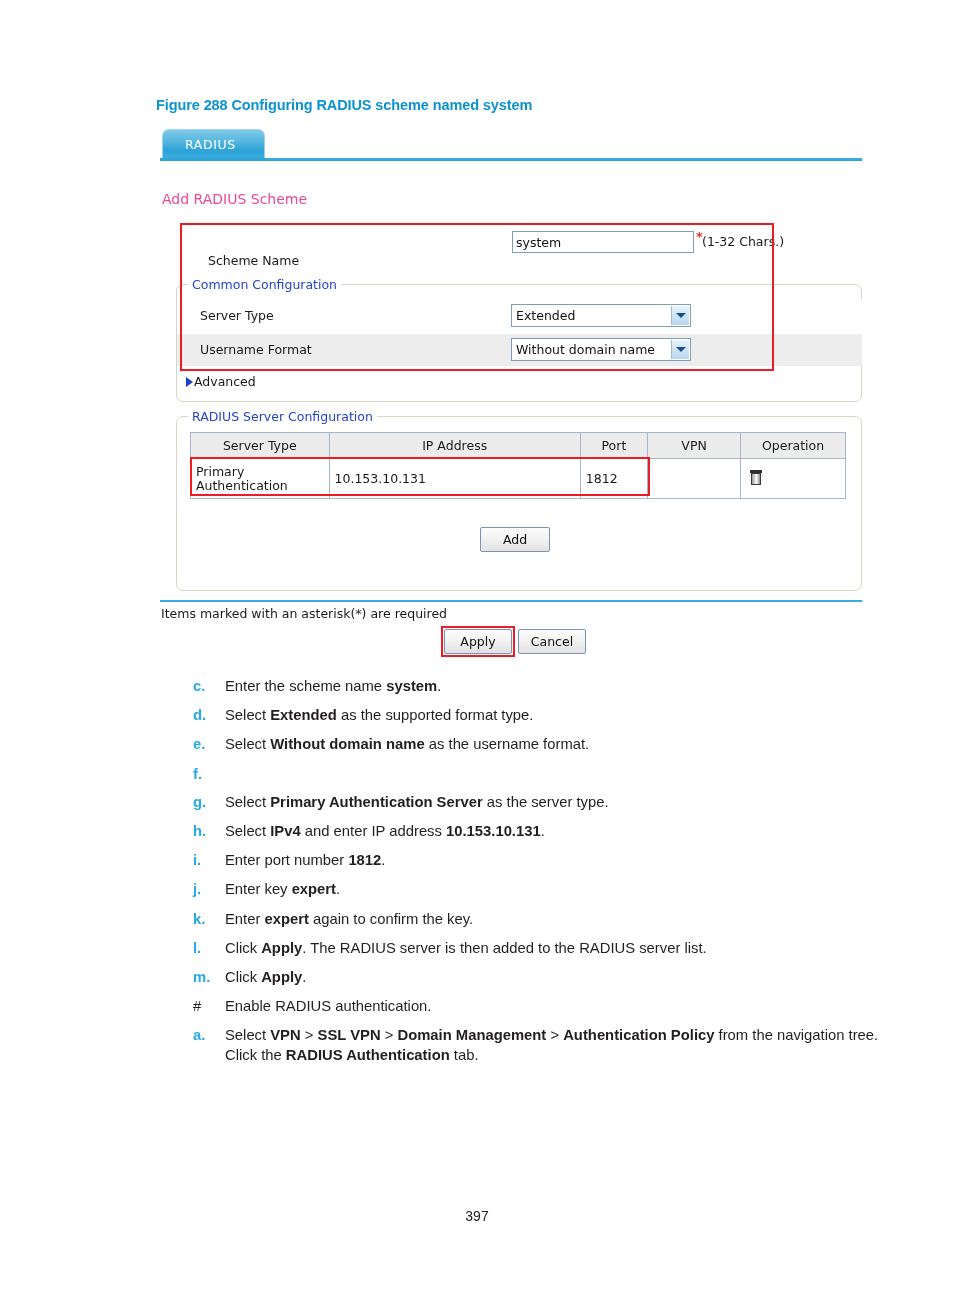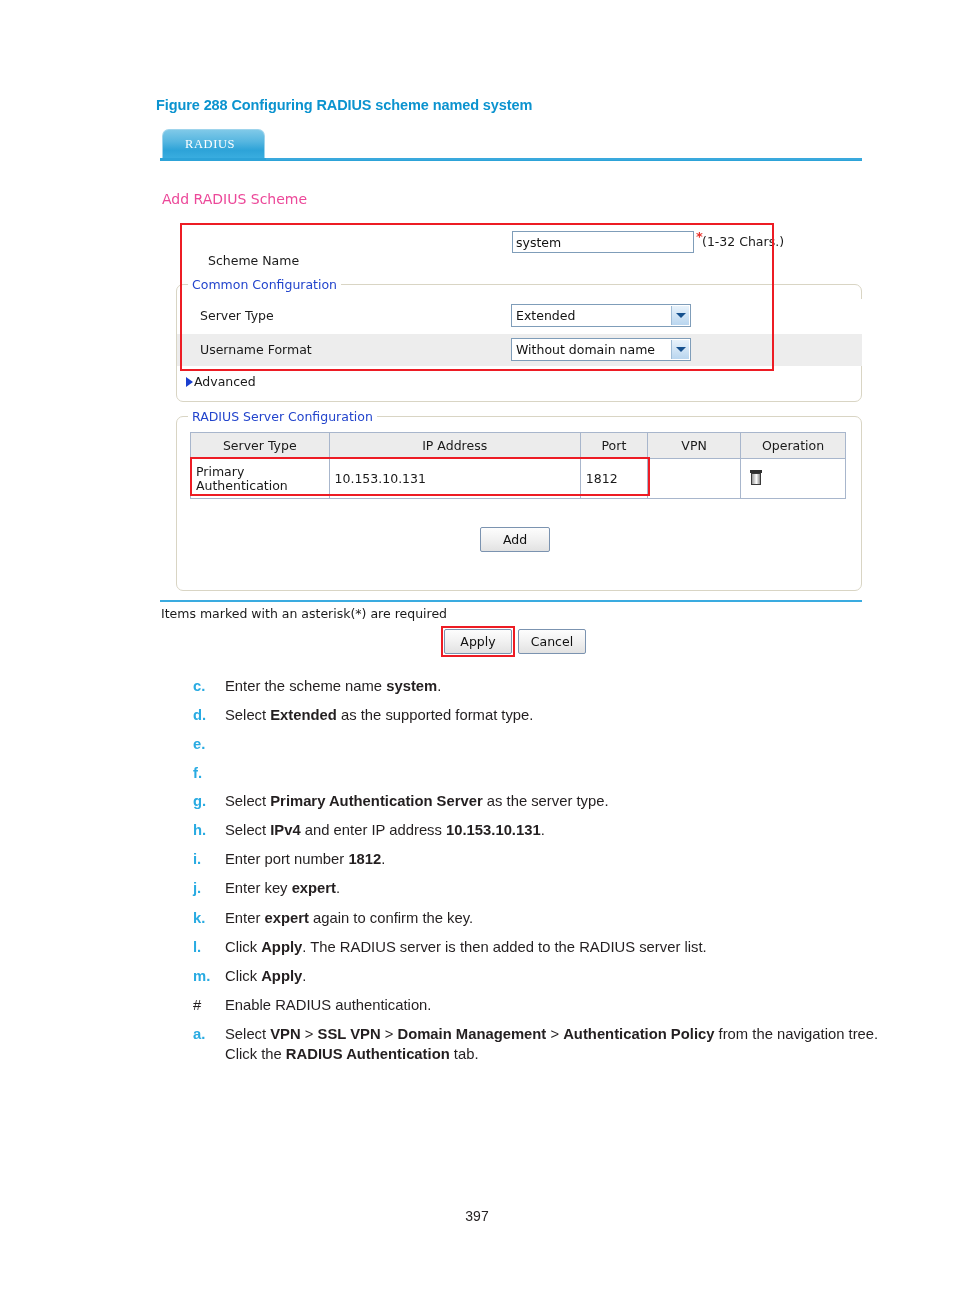--- a/index.html
+++ b/index.html
@@ -42,21 +42,20 @@
   }
   .tab {
     position: absolute;
     left: 2px; top: 0;
     width: 103px; height: 30px;
     border-radius: 7px 7px 0 0;
     background: linear-gradient(to bottom, #7fc9e8 0%, #56b6e0 40%, #2da3d8 70%, #3aaee0 100%);
     border: 1px solid #9ed4ec;
     border-bottom: none;
     box-sizing: border-box;
-    font-family: Liberation Serif, serif;
   }
   .tab-label {
     position: absolute;
     left: 22px; top: 7px;
     color: #ffffff;
     font-size: 12.5px;
     letter-spacing: 0.6px;
   }
   .tab-underline {
     position: absolute;
@@ -441,21 +440,21 @@
   <div id="required-note">Items marked with an asterisk(*) are required</div>
   <div class="btn" id="btn-apply">Apply</div>
   <div class="btn" id="btn-cancel">Cancel</div>
   <div id="redbox-apply"></div>
 
 </div>
 
 <div id="steps">
     <div class="step"><span class="marker">c.</span><span><span class="plain">Enter the scheme name </span><b>system</b><span class="plain">.</span></span></div>
     <div class="step"><span class="marker">d.</span><span><span class="plain">Select </span><b>Extended</b><span class="plain"> as the supported format type.</span></span></div>
-    <div class="step"><span class="marker">e.</span></div>
+    <div class="step"><span class="marker">e.</span><span><span class="plain">Select </span><b>Without domain name</b><span class="plain"> as the username format.</span></span></div>
     <div class="step"><span class="marker">f.</span></div>
     <div class="step"><span class="marker">g.</span><span><span class="plain">Select </span><b>Primary Authentication Server</b><span class="plain"> as the server type.</span></span></div>
     <div class="step"><span class="marker">h.</span><span><span class="plain">Select </span><b>IPv4</b><span class="plain"> and enter IP address </span><b>10.153.10.131</b><span class="plain">.</span></span></div>
     <div class="step"><span class="marker">i.</span><span><span class="plain">Enter port number </span><b>1812</b><span class="plain">.</span></span></div>
     <div class="step"><span class="marker">j.</span><span><span class="plain">Enter key </span><b>expert</b><span class="plain">.</span></span></div>
     <div class="step"><span class="marker">k.</span><span><span class="plain">Enter </span><b>expert</b><span class="plain"> again to confirm the key.</span></span></div>
     <div class="step"><span class="marker">l.</span><span><span class="plain">Click </span><b>Apply</b><span class="plain">. The RADIUS server is then added to the RADIUS server list.</span></span></div>
     <div class="step"><span class="marker">m.</span><span><span class="plain">Click </span><b>Apply</b><span class="plain">.</span></span></div>
     <div class="step nomarker"><span class="marker">#</span><span><span class="plain">Enable RADIUS authentication.</span></span></div>
     <div class="step"><span class="marker">a.</span><span><span class="plain">Select </span><b>VPN</b><span class="plain"> &gt; </span><b>SSL VPN</b><span class="plain"> &gt; </span><b>Domain Management</b><span class="plain"> &gt; </span><b>Authentication Policy</b><span class="plain"> from the navigation tree. Click the </span><b>RADIUS Authentication</b><span class="plain"> tab.</span></span></div>

